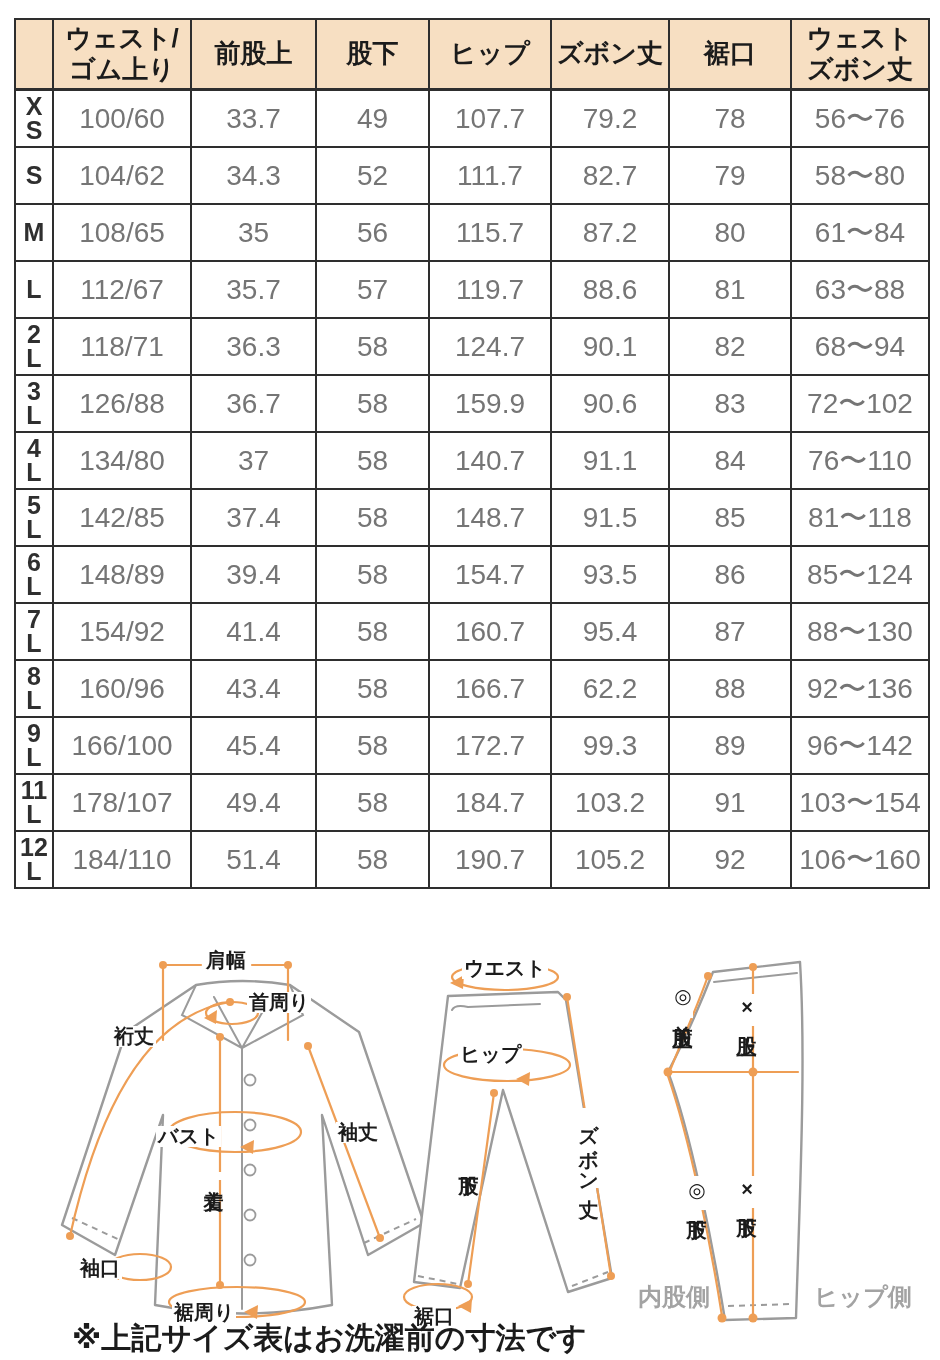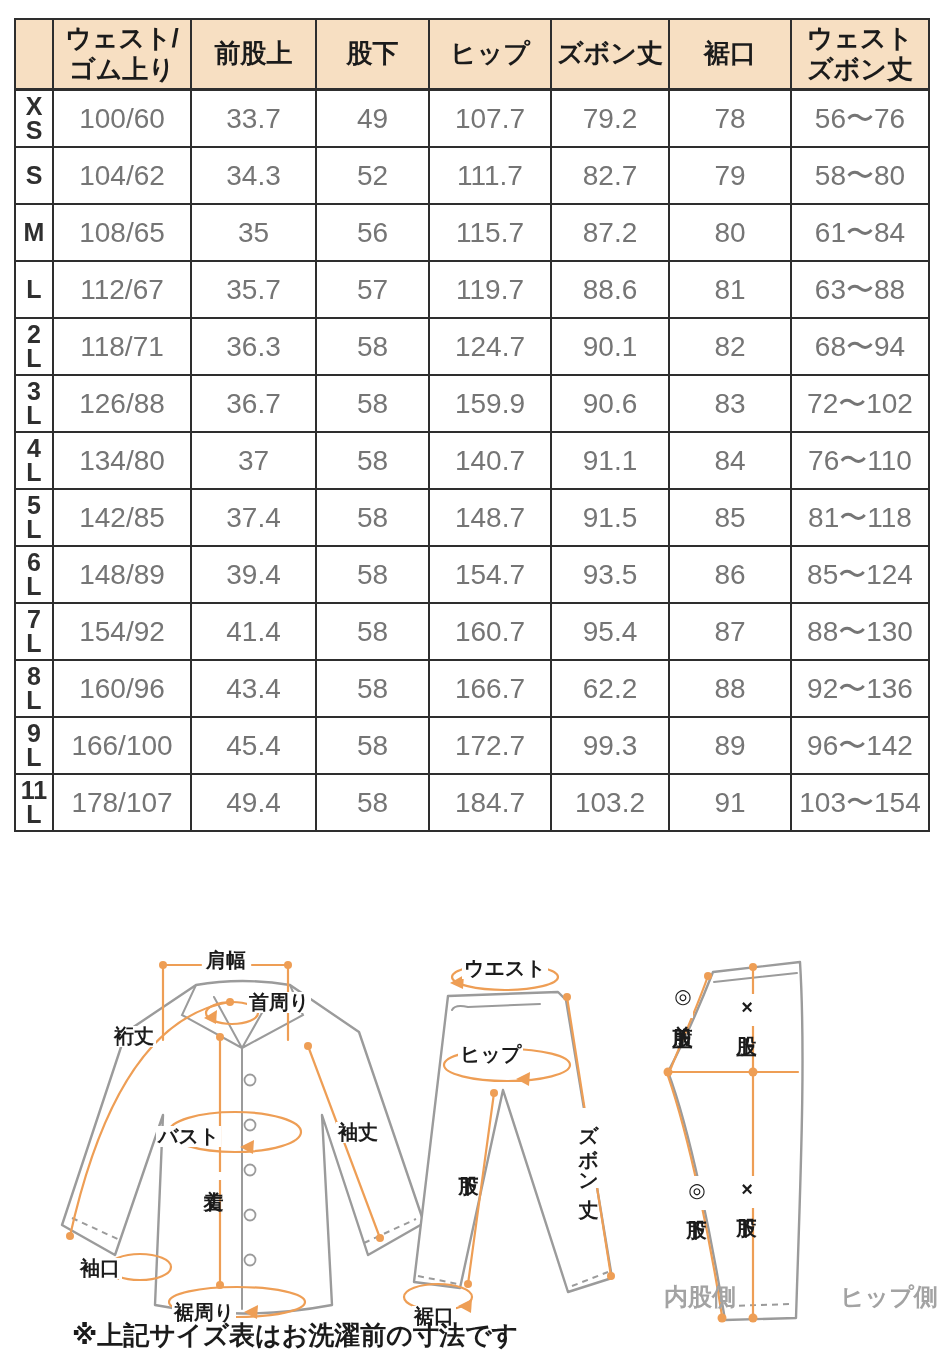--- a/index.html
+++ b/index.html
@@ -30,23 +30,23 @@
   .g-dash{stroke:var(--garment-gray);stroke-width:2;fill:none;stroke-dasharray:6 5;}
   .o-line{stroke:var(--accent-orange);stroke-width:2.2;fill:none;stroke-linecap:round;}
   .o-dot{fill:var(--accent-orange);}
   .o-arrow{fill:var(--accent-orange);}
   .btn{fill:#fff;stroke:var(--garment-gray);stroke-width:1.8;}
 
   .diagram-label{position:absolute;color:#1b1b1b;font-weight:700;font-size:20px;
     line-height:1.05;background:#fff;padding:0 2px;white-space:nowrap;}
   .diagram-label.vertical{writing-mode:vertical-rl;text-orientation:upright;
     letter-spacing:2px;padding:2px 0;}
-  .diagram-label.gray{color:var(--side-label-gray);font-size:24px;background:transparent;margin-left:26px;}
+  .diagram-label.gray{color:var(--side-label-gray);font-size:24px;background:transparent;}
   #note{position:absolute;left:72px;top:1318px;color:var(--note-text);
-    font-weight:700;font-size:26px;}
+    font-weight:700;font-size:30px;}
 </style>
 </head>
 <body>
 
 <div id="stage">
 
   <table class="size-table">
     <colgroup>
       <col style="width:38px">
         <col style="width:138px">
@@ -205,20 +205,31 @@
           <td class="size-cell">11
 L</td>
           <td>178/107</td>
           <td>49.4</td>
           <td>58</td>
           <td>184.7</td>
           <td>103.2</td>
           <td>91</td>
           <td>103〜154</td>
         </tr>
+        <tr>
+          <td class="size-cell">12
+L</td>
+          <td>184/110</td>
+          <td>51.4</td>
+          <td>58</td>
+          <td>190.7</td>
+          <td>105.2</td>
+          <td>92</td>
+          <td>106〜160</td>
+        </tr>
       </tbody>
   </table>
 
   <svg id="diagram-svg" width="940" height="420" viewBox="0 0 940 420">
 
     <g>
       <path class="g-line" d="M196 45 L126 92 L62 285 L115 315 L163 175 L155 365 Q242 382 332 365 L322 175 L368 315 L424 283 L359 92 L290 45 Q242 37 196 45 Z"></path>
       <path class="g-stroke" d="M196 45 L182 75 L242 108 M290 45 L303 75 L242 108 M214 57 L242 108 M271 57 L242 108"></path>
       <path class="g-stroke" d="M242 108 L242 369"></path>
       <circle class="btn" cx="250" cy="140" r="5.5"></circle>

